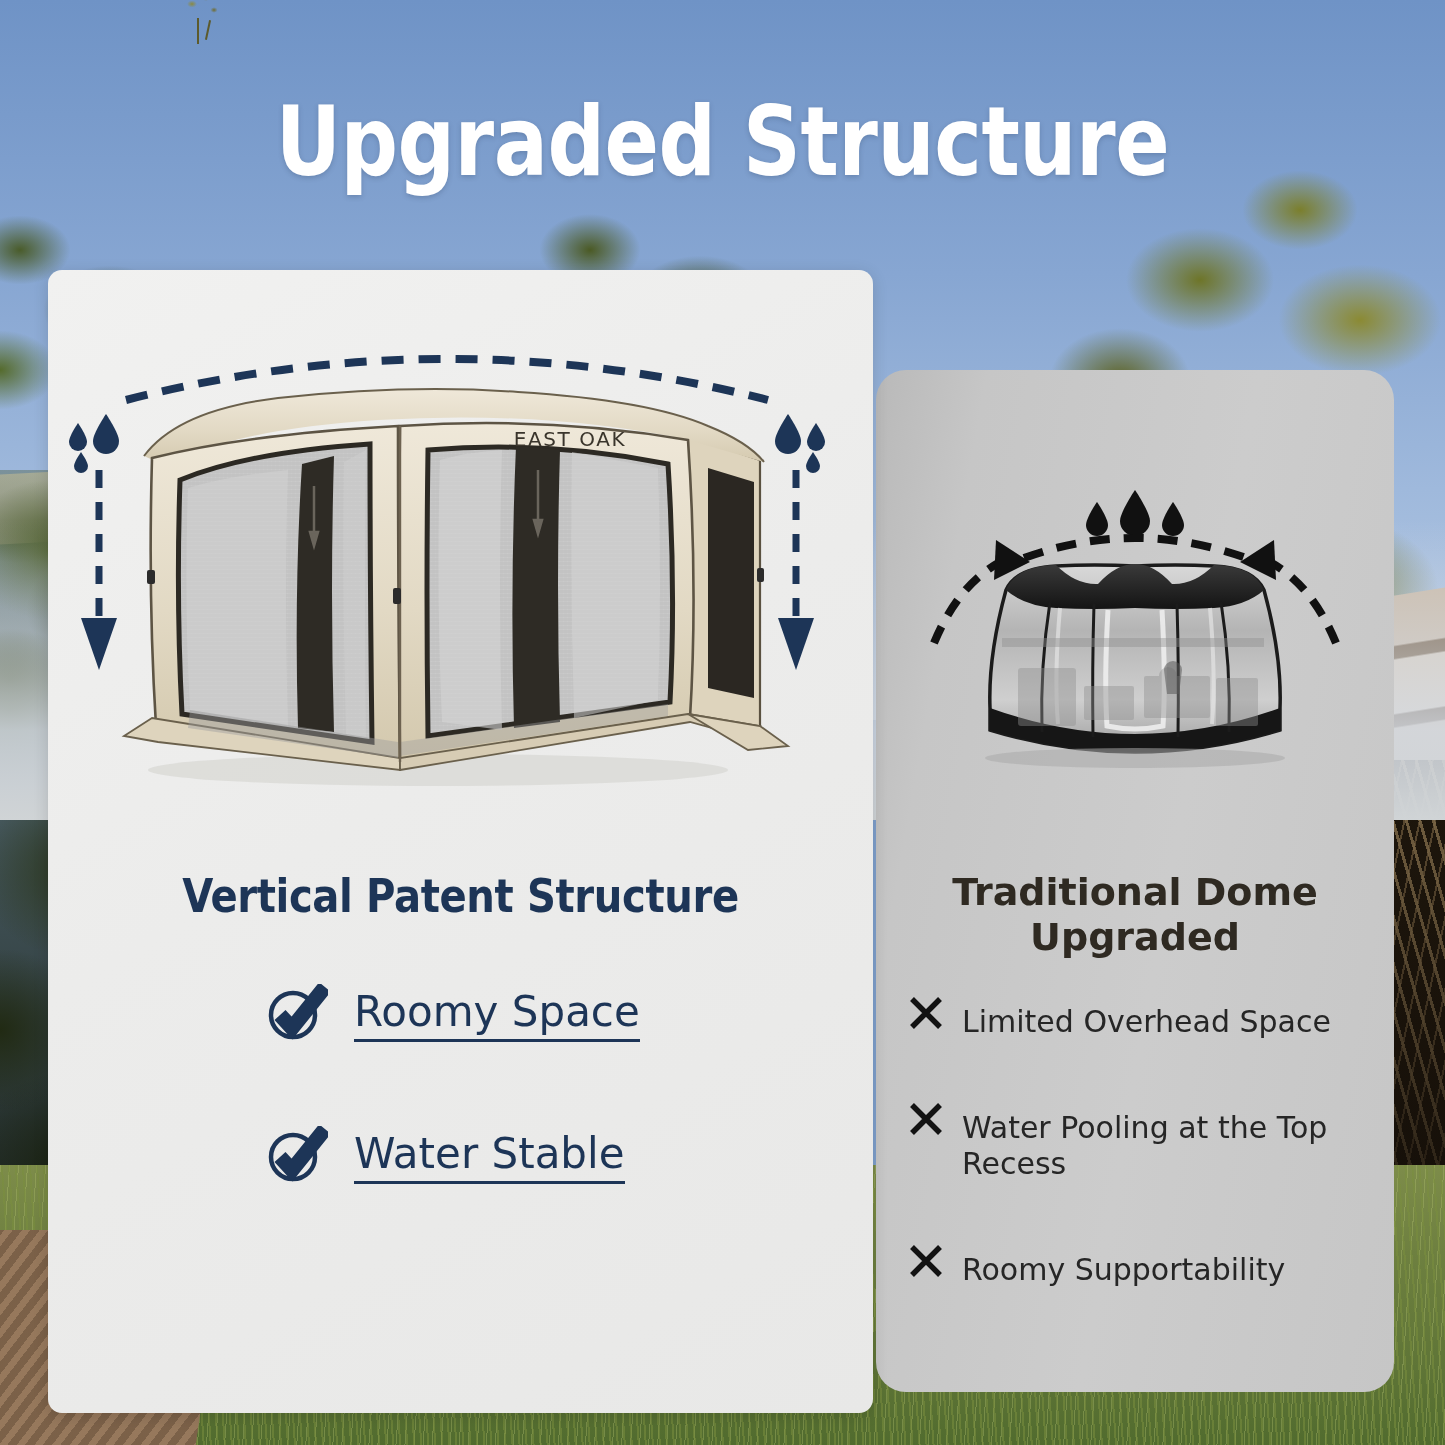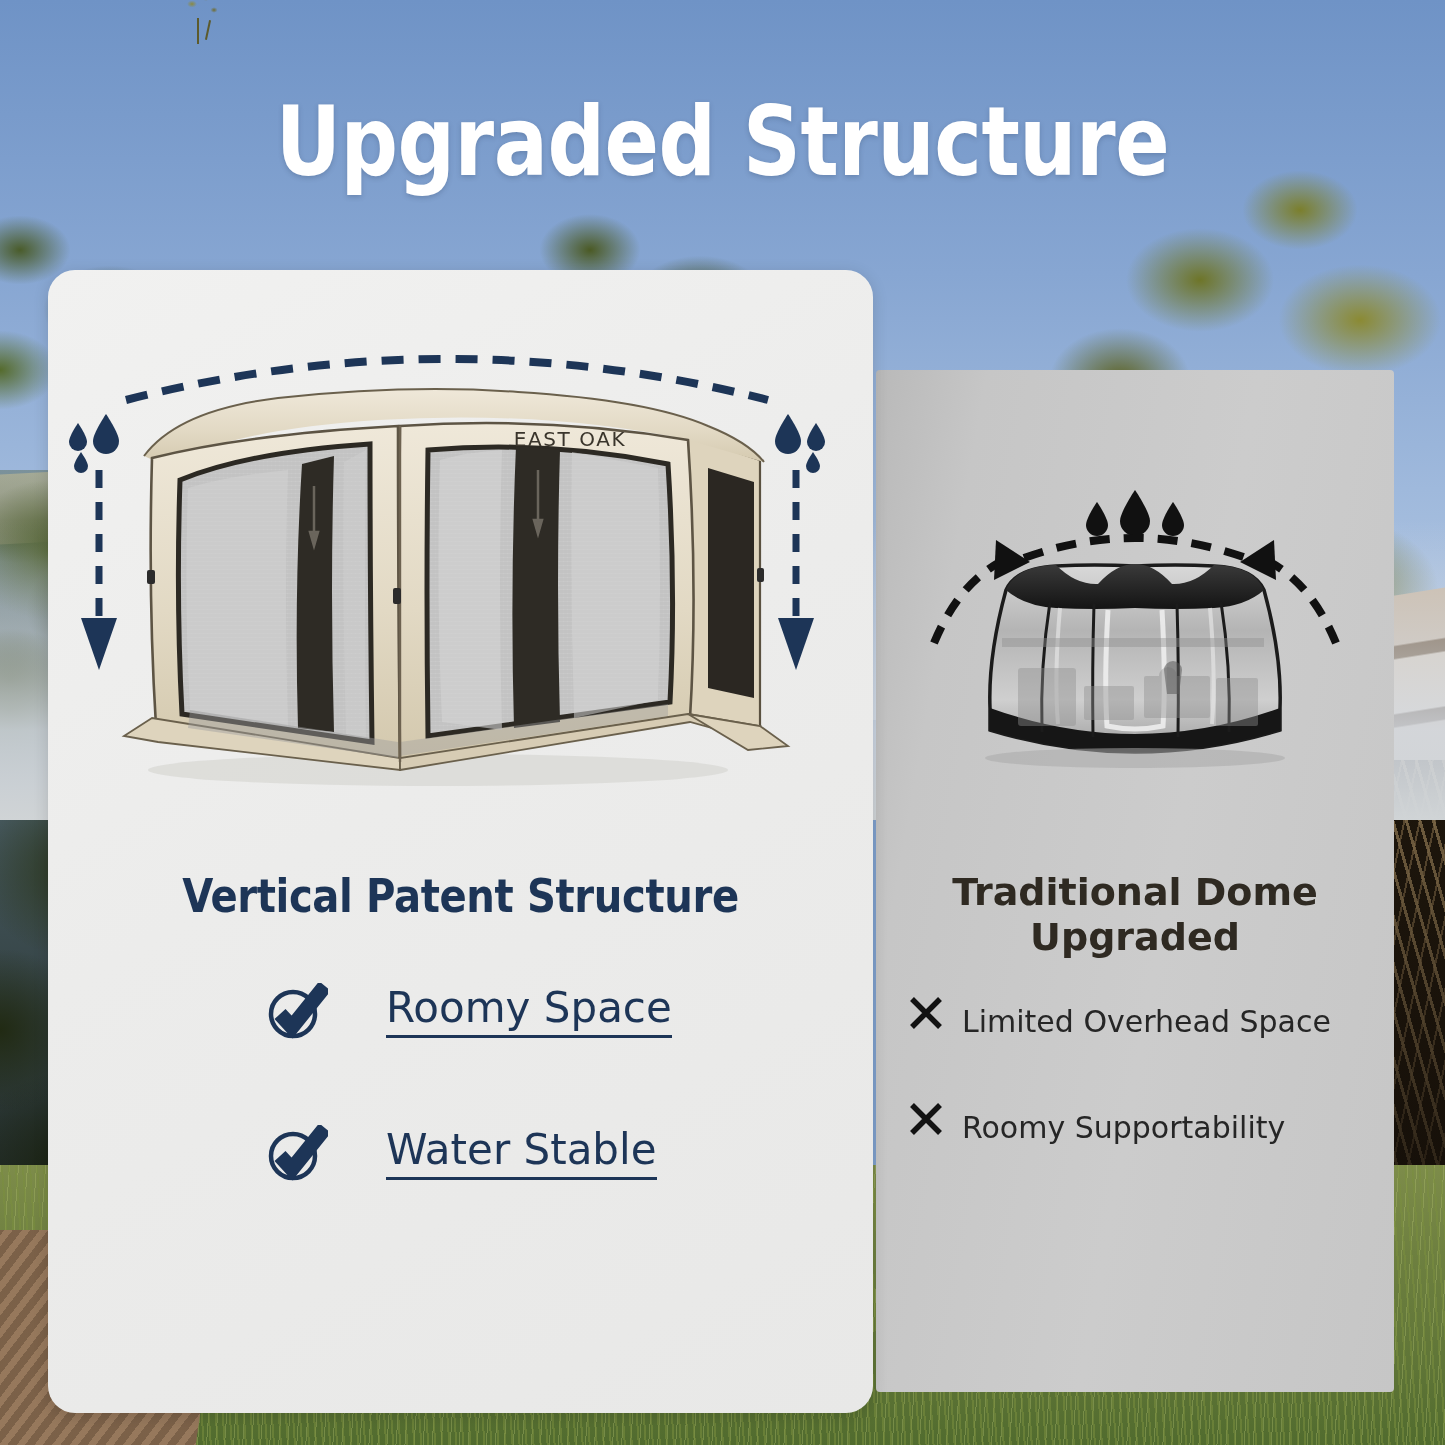--- a/index.html
+++ b/index.html
@@ -113,26 +113,26 @@
     font-size:96px; font-weight:bold; letter-spacing:-.5px;
     font-family:"DejaVu Sans Condensed","Liberation Sans",sans-serif;
     transform:scaleX(.93); transform-origin:50% 50%;
     text-shadow:0 2px 5px rgba(40,60,90,.25);
   }
 
   
   .card { position:absolute; }
   #card-right {
     left:876px; top:370px; width:518px; height:1022px;
-    border-radius:4px;
+    border-radius:30px;
     background:linear-gradient(100deg,#b9b9b9 0%,#c6c6c6 16%,#cccccc 55%,#c6c6c6 100%);
   }
   #card-left {
     left:48px; top:270px; width:825px; height:1143px;
-    border-radius:27px;
+    border-radius:14px;
     background:linear-gradient(150deg,#f1f1f0 0%,#ececeb 45%,#e8e8e7 100%);
     box-shadow:0 3px 16px rgba(0,0,0,.14);
   }
 
   
   #left-illus { position:absolute; left:0; top:48px; width:825px; height:500px; }
   #right-illus { position:absolute; left:0; top:70px; width:518px; height:420px; }
 
   
   #h-left {
@@ -142,21 +142,21 @@
     transform:scaleX(.95); transform-origin:50% 50%;
   }
   #h-right {
     position:absolute; left:20px; top:500px; width:478px; text-align:center;
     color:#2f2a22; font-size:38px; font-weight:bold; line-height:1.18;
     font-family:"DejaVu Sans","Liberation Sans",sans-serif;
   }
 
   
   #pro-list { position:absolute; left:0; top:712px; width:825px; }
-  .pro-row { display:flex; align-items:center; height:60px; margin-bottom:82px; padding-left:218px;gap:32px; }
+  .pro-row { display:flex; align-items:flex-end; height:60px; margin-bottom:82px; padding-left:218px; }
   .check-wrap { width:62px; height:58px; flex:0 0 62px; position:relative; margin-right:26px; }
   .pro-text {
     color:#1d3557; font-size:42px; font-weight:normal;
     border-bottom:3px solid #1d3557; line-height:1.06; padding-bottom:4px;
     font-family:"DejaVu Sans","Liberation Sans",sans-serif;
   }
 
   
   #con-list { position:absolute; left:30px; top:620px; width:470px; }
   .con-row { display:flex; align-items:flex-start; margin-bottom:56px; }
@@ -262,20 +262,28 @@
   </div>
 
   <div id="con-list">
     <div class="con-row">
       <div class="x-wrap">
         <svg viewBox="0 0 40 40" width="40" height="40">
           <path d="M6 6 L34 34 M34 6 L6 34" stroke="#121212" stroke-width="5.5" stroke-linecap="butt" fill="none"></path>
         </svg>
       </div>
       <div class="con-text">Limited Overhead Space</div>
+    </div>
+    <div class="con-row">
+      <div class="x-wrap">
+        <svg viewBox="0 0 40 40" width="40" height="40">
+          <path d="M6 6 L34 34 M34 6 L6 34" stroke="#121212" stroke-width="5.5" stroke-linecap="butt" fill="none"></path>
+        </svg>
+      </div>
+      <div class="con-text">Water Pooling at the Top Recess</div>
     </div>
     <div class="con-row">
       <div class="x-wrap">
         <svg viewBox="0 0 40 40" width="40" height="40">
           <path d="M6 6 L34 34 M34 6 L6 34" stroke="#121212" stroke-width="5.5" stroke-linecap="butt" fill="none"></path>
         </svg>
       </div>
       <div class="con-text">Roomy Supportability</div>
     </div>
   </div>

